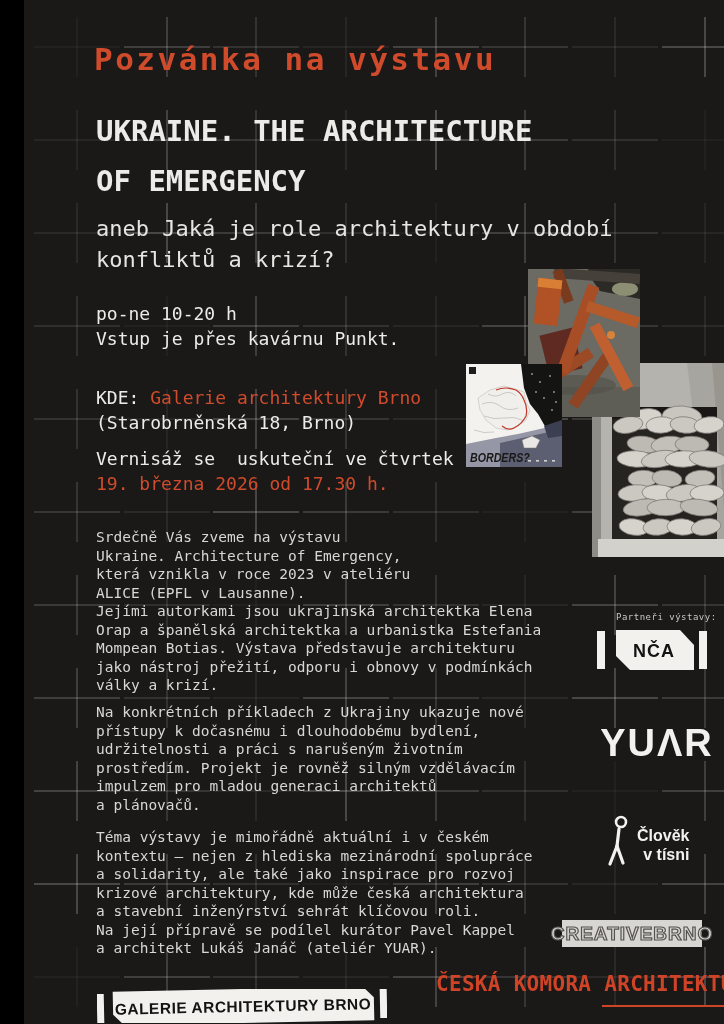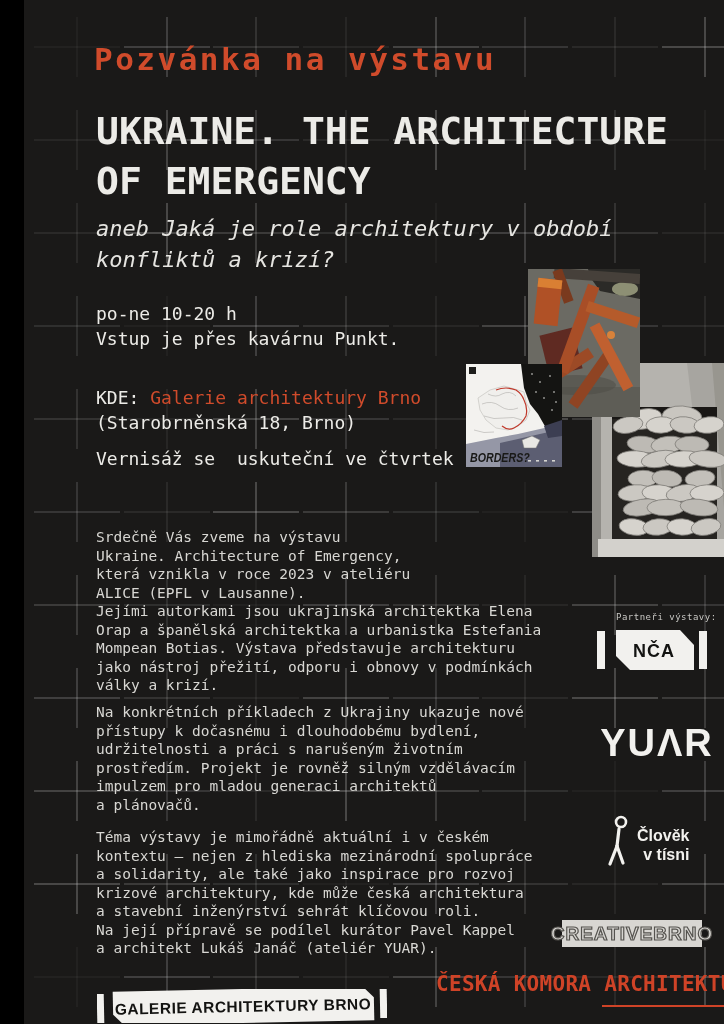--- a/index.html
+++ b/index.html
@@ -6,22 +6,22 @@
   .poster{
     position:relative;width:724px;height:1024px;
     background:#1a1918;overflow:hidden;
     font-family:"DejaVu Sans Mono",monospace;
     margin-left:24px;
   }
   .abs{position:absolute;}
   .pre{white-space:pre-line;}
   #grid{position:absolute;left:0;top:0;}
   .title{left:70px;top:42px;font-size:31px;letter-spacing:2.5px;line-height:34px;color:#d04b2b;font-weight:bold;}
-  .heading{left:72px;top:106px;font-size:38px;line-height:50px;color:#ecebe7;font-weight:bold;letter-spacing:0;}
-  .subtitle{left:72px;top:213px;font-size:22px;line-height:31px;color:#e6e5e1;font-style:italic;}
+  .heading{left:72px;top:106px;font-size:29px;line-height:50px;color:#ecebe7;font-weight:bold;letter-spacing:0;}
+  .subtitle{left:72px;top:213px;font-size:22px;line-height:31px;color:#e6e5e1;}
   .infoblock{font-size:18px;line-height:25px;color:#ecebe7;}
   .accent{color:#d04b2b;}
   .when{left:72px;top:301px;}
   .where{left:72px;top:385px;}
   .vernissage{left:72px;top:446px;}
   .para{left:72px;top:0;font-size:14.5px;line-height:18.5px;color:#d8d7d3;}
   .p1{top:528px;} .p2{top:703px;} .p3{top:828px;}
   .partners-label{left:592px;top:612px;font-size:9px;letter-spacing:0.5px;color:#c9c8c4;}
   .yuar{left:575px;top:722px;width:116px;text-align:center;font-family:"Liberation Sans",sans-serif;
         font-weight:bold;font-size:38px;letter-spacing:2px;color:#f2f1ee;}
@@ -145,20 +145,21 @@
     <div>Vstup je přes kavárnu Punkt.</div>
   </div>
 
   <div class="abs infoblock where">
     <div><span>KDE: </span><span class="accent">Galerie architektury Brno</span></div>
     <div>(Starobrněnská 18, Brno)</div>
   </div>
 
   <div class="abs infoblock vernissage">
     <div style="white-space:pre;">Vernisáž se  uskuteční ve čtvrtek</div>
+    <div class="accent">19. března 2026 od 17.30 h.</div>
   </div>
 
   <div class="abs para p1 pre">Srdečně Vás zveme na výstavu
 Ukraine. Architecture of Emergency,
 která vznikla v roce 2023 v ateliéru
 ALICE (EPFL v Lausanne).
 Jejími autorkami jsou ukrajinská architektka Elena
 Orap a španělská architektka a urbanistka Estefania
 Mompean Botias. Výstava představuje architekturu
 jako nástroj přežití, odporu i obnovy v podmínkách

